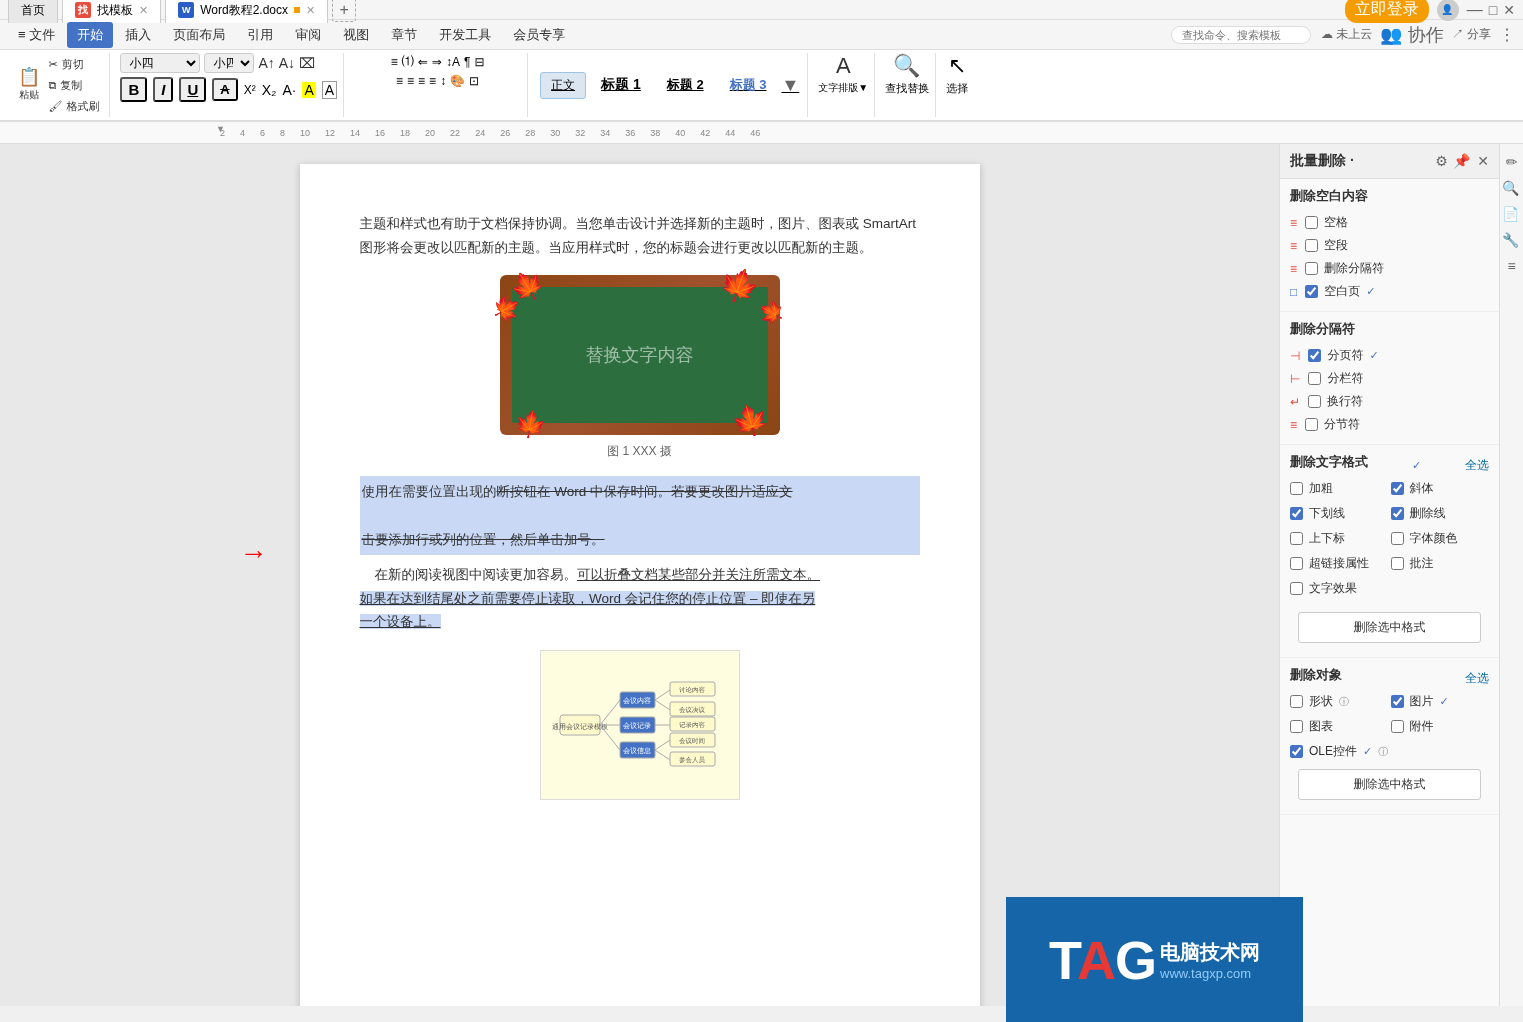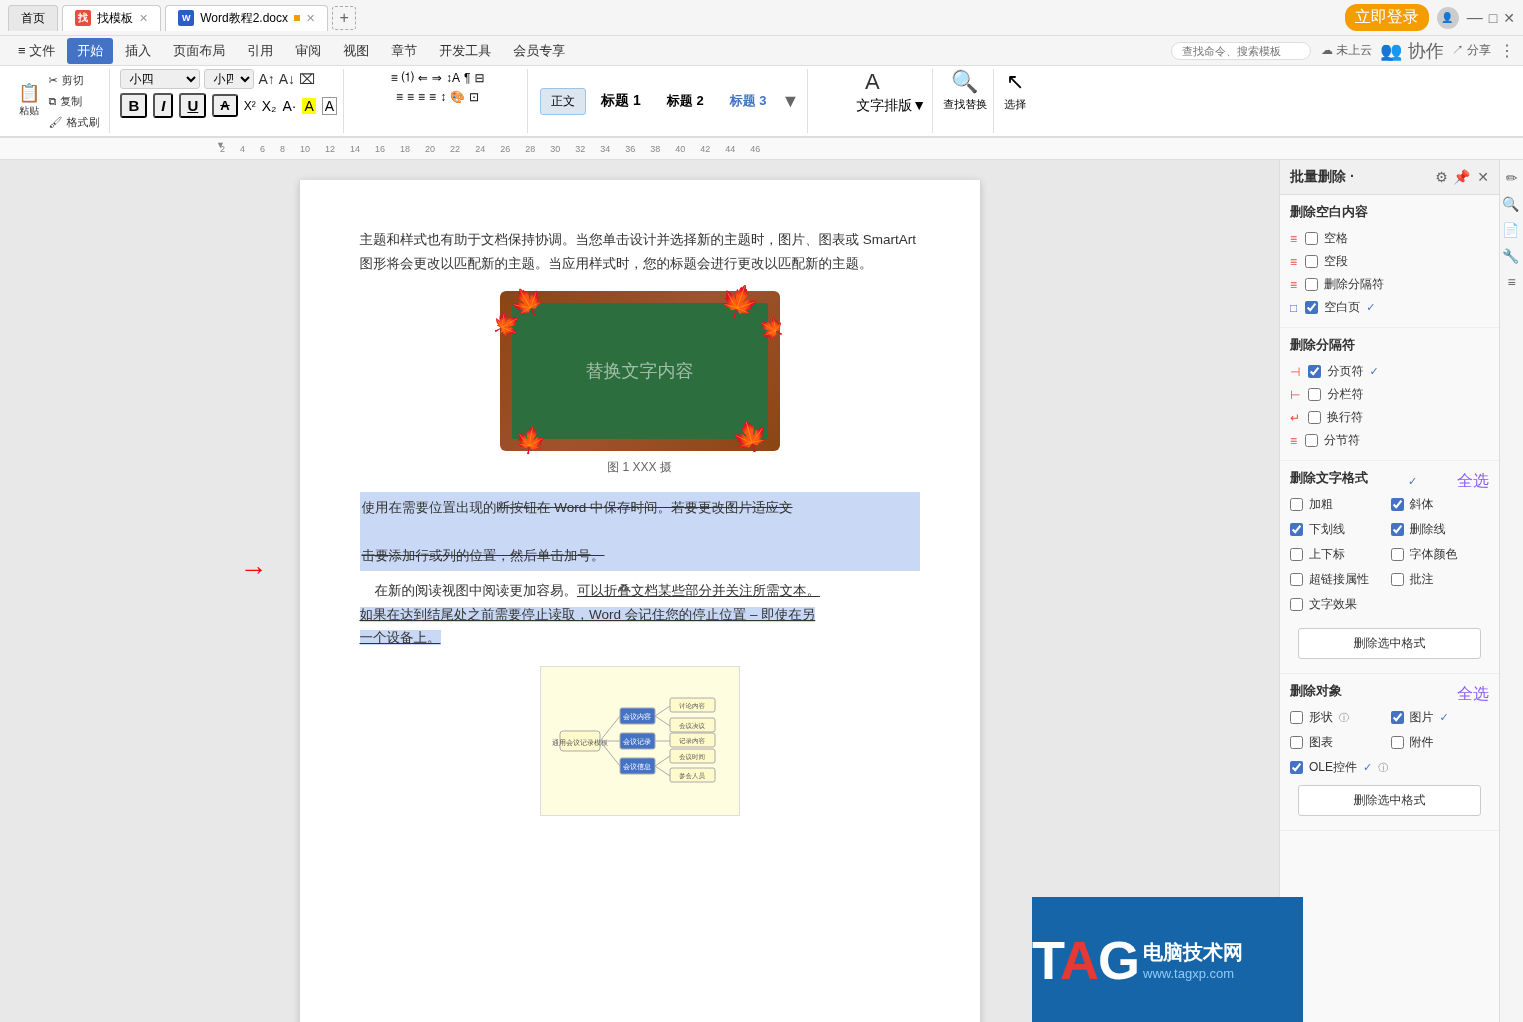--- a/index.html
+++ b/index.html
@@ -1,19 +1,19 @@
 <!DOCTYPE html>
 <html><head>
   <meta charset="utf-8">
   <style>
     * { box-sizing: border-box; margin: 0; padding: 0; }
     body { font-family: 'Microsoft YaHei', 'SimHei', sans-serif; font-size: 12px; background: #f0f0f0; overflow: hidden; width: 1523px; height: 1022px; }
 
     
-    .title-bar { display: flex; align-items: center; background: #f5f5f5; height: 36px; padding: 0 8px; border-bottom: 1px solid #ddd; }
+    .title-bar { display: flex; align-items: center; background: #f5f5f5; height: 20px; padding: 0 8px; border-bottom: 1px solid #ddd; }
     .title-bar-left { display: flex; align-items: center; gap: 4px; }
     .tab { display: flex; align-items: center; background: #fff; border: 1px solid #ccc; border-bottom: none; padding: 4px 12px; border-radius: 4px 4px 0 0; font-size: 12px; gap: 6px; cursor: pointer; }
     .tab.home-tab { background: #e8e8e8; }
     .tab-icon { width: 16px; height: 16px; background: #e74c3c; border-radius: 2px; display: inline-flex; align-items: center; justify-content: center; color: white; font-size: 10px; font-weight: bold; }
     .tab-icon-word { background: #2b5dc7; }
     .tab-add { width: 24px; height: 24px; border: 1px dashed #aaa; border-radius: 3px; display: flex; align-items: center; justify-content: center; cursor: pointer; font-size: 16px; color: #666; }
     .title-bar-right { margin-left: auto; display: flex; align-items: center; gap: 8px; }
     .login-btn { background: #f59c00; color: white; padding: 3px 10px; border-radius: 12px; font-size: 16px; cursor: pointer; }
     .window-controls { display: flex; gap: 6px; align-items: center; }
 
@@ -27,21 +27,21 @@
     .toolbar-group { display: flex; align-items: center; border-right: 1px solid #e0e0e0; padding: 0 6px; height: 64px; }
     .toolbar-group:last-child { border-right: none; }
     .tb-btn { display: flex; flex-direction: column; align-items: center; padding: 2px 4px; cursor: pointer; border-radius: 3px; font-size: 11px; color: #333; min-width: 28px; }
     .tb-btn .icon { font-size: 18px; line-height: 1; }
     .tb-btn .label { font-size: 10px; margin-top: 2px; }
     .format-btn { display: flex; align-items: center; padding: 2px 6px; cursor: pointer; border-radius: 3px; font-size: 13px; font-weight: bold; }
     .font-select { border: 1px solid #ccc; border-radius: 3px; padding: 1px 4px; font-size: 12px; width: 80px; }
     .font-size-select { border: 1px solid #ccc; border-radius: 3px; padding: 1px 4px; font-size: 12px; width: 50px; }
 
     
-    .styles-area { display: flex; align-items: center; gap: 4px; padding: 0 8px; height: 64px; border-right: 1px solid #e0e0e0; }
+    .styles-area { display: flex; align-items: center; gap: 4px; padding: 0 8px; height: 64px; border-right: 1px solid #e0e0e0; text-decoration: underline; }
     .style-btn { padding: 4px 10px; border: 1px solid transparent; border-radius: 3px; cursor: pointer; font-size: 12px; }
     .style-btn.normal { background: #dce6f1; border-color: #9dc3e6; }
     .style-btn.h1 { font-size: 14px; font-weight: bold; }
     .style-btn.h2 { font-size: 13px; font-weight: bold; }
     .style-btn.h3 { font-size: 13px; font-weight: bold; color: #4472c4; }
 
     
     .ruler { height: 22px; background: #f9f9f9; border-bottom: 1px solid #ddd; display: flex; align-items: center; padding-left: 220px; font-size: 9px; color: #888; position: relative; }
 
     
@@ -64,21 +64,21 @@
     .panel-icon-btn { cursor: pointer; color: #666; font-size: 14px; }
 
     .panel-section { padding: 8px 10px; border-bottom: 1px solid #eee; }
     .section-title { font-size: 13px; font-weight: bold; color: #333; margin-bottom: 6px; }
     .checkbox-row { display: flex; align-items: center; gap: 6px; padding: 3px 0; font-size: 12px; color: #333; }
     .checkbox-row input[type="checkbox"] { width: 13px; height: 13px; cursor: pointer; }
     .checked-blue { accent-color: #4472c4; }
     .row-icon { font-size: 12px; color: #e74c3c; margin-right: 2px; }
 
     .delete-btn { width: calc(100% - 16px); margin: 6px 8px; padding: 6px; background: white; border: 1px solid #ccc; border-radius: 3px; cursor: pointer; font-size: 12px; color: #333; text-align: center; }
-    .all-link { color: #8b5cf6; font-size: 16px; cursor: pointer; text-align: right; }
+    .all-link { color: #0369a1; font-size: 12px; cursor: pointer; text-align: right; }
 
     .side-toolbar { width: 24px; background: #f5f5f5; border-left: 1px solid #ddd; display: flex; flex-direction: column; align-items: center; padding-top: 8px; gap: 6px; }
     .side-btn { width: 20px; height: 20px; display: flex; align-items: center; justify-content: center; cursor: pointer; font-size: 14px; color: #666; }
 
     
     .para-block { margin: 8px 0; font-size: 13.5px; line-height: 1.75; color: #333; }
   </style>
 </head>
 <body>
 
@@ -203,21 +203,21 @@
   <div class="styles-area">
     <div class="style-btn normal">正文</div>
     <div class="style-btn h1">标题 1</div>
     <div class="style-btn h2">标题 2</div>
     <div class="style-btn h3">标题 3</div>
     <span style="cursor:pointer;font-size:18px;color:#666;">▼</span>
   </div>
 
   <div class="toolbar-group" style="flex-direction:column;align-items:center;gap:2px;">
     <span style="font-size:22px;color:#333;">A</span>
-    <span style="font-size:14px;cursor:pointer;margin-left:38px;">文字排版▼</span>
+    <span style="font-size:10px;cursor:pointer;">文字排版▼</span>
   </div>
 
   <div class="toolbar-group" style="flex-direction:column;align-items:center;gap:2px;">
     <span style="font-size:22px;">🔍</span>
     <span style="font-size:11px;cursor:pointer;">查找替换</span>
   </div>
 
   <div class="toolbar-group" style="flex-direction:column;align-items:center;gap:2px;">
     <span style="font-size:22px;">↖</span>
     <span style="font-size:11px;cursor:pointer;">选择</span>
@@ -298,21 +298,21 @@
           <text x="142" y="67" text-anchor="middle" font-size="6.5" fill="#555">记录内容</text>
           <line x1="105" y1="90" x2="120" y2="80" stroke="#aaa" stroke-width="1"></line>
           <line x1="105" y1="90" x2="120" y2="100" stroke="#aaa" stroke-width="1"></line>
           <rect x="120" y="73" width="45" height="14" rx="2" fill="#fffacc" stroke="#aaa" stroke-width="1"></rect>
           <text x="142" y="83" text-anchor="middle" font-size="6.5" fill="#555">会议时间</text>
           <rect x="120" y="92" width="45" height="14" rx="2" fill="#fffacc" stroke="#aaa" stroke-width="1"></rect>
           <text x="142" y="102" text-anchor="middle" font-size="6.5" fill="#555">参会人员</text>
         </svg>
       </div>
 
-      <div style="position:fixed;bottom:0;right:220px;width:271px;height:125px;background:#1565a8;display:flex;flex-direction:column;align-items:flex-start;justify-content:center;z-index:100;">
+      <div style="position:fixed;bottom:0;right:220px;width:297px;height:125px;background:#1565a8;display:flex;flex-direction:column;align-items:center;justify-content:center;z-index:100;">
         <div style="display:flex;align-items:center;gap:4px;">
           <span style="font-size:54px;font-weight:900;color:white;letter-spacing:-1px;">T<span style="color:#e53935;">A</span>G</span>
           <div style="display:flex;flex-direction:column;">
             <span style="font-size:20px;color:white;font-weight:bold;">电脑技术网</span>
             <span style="font-size:13px;color:#90caf9;">www.tagxp.com</span>
           </div>
         </div>
       </div>
 
     </div>

